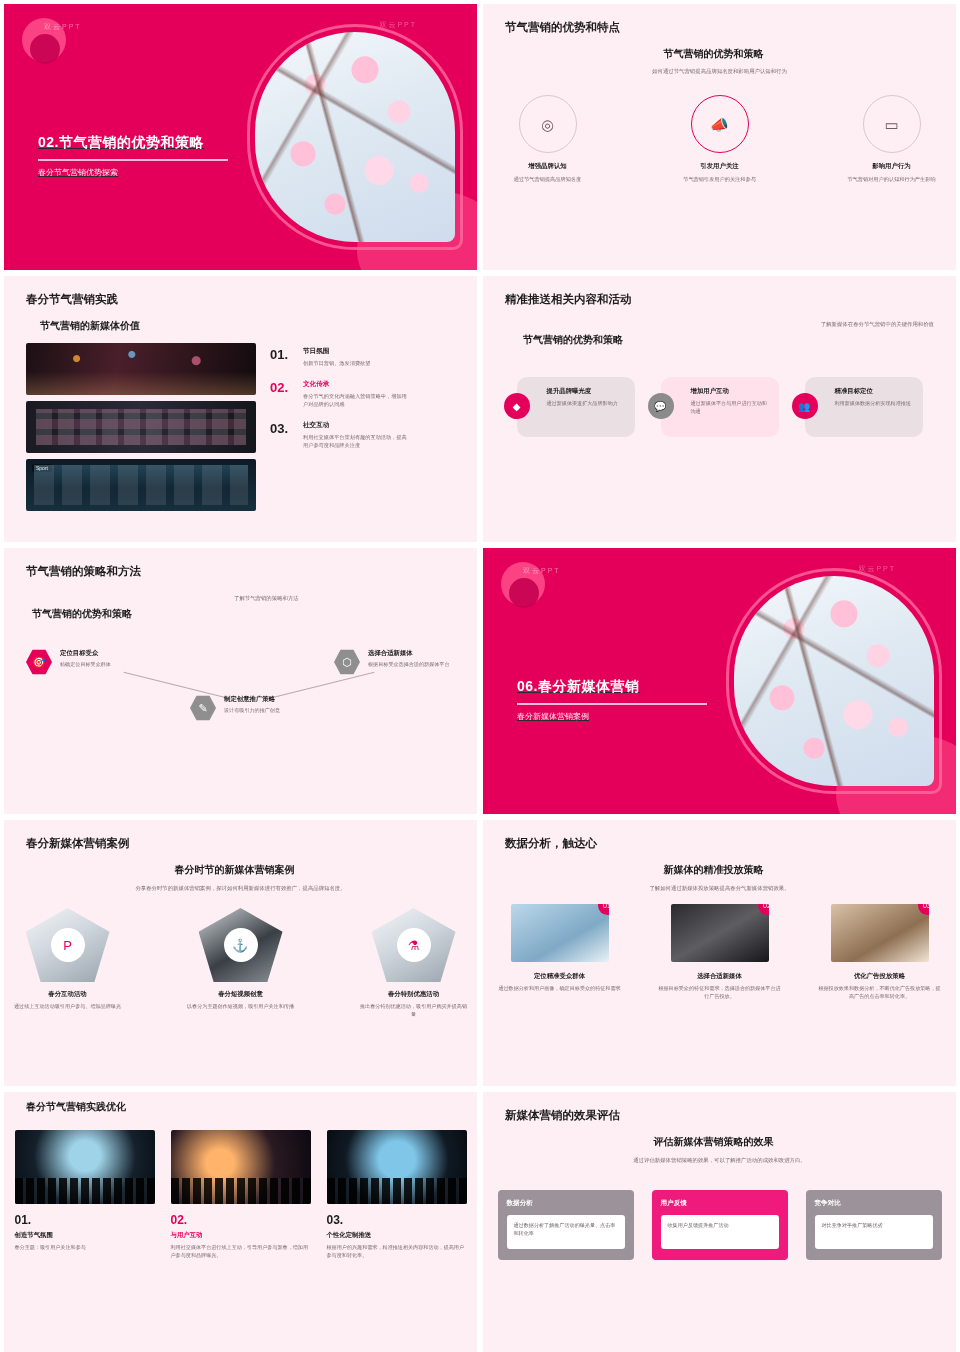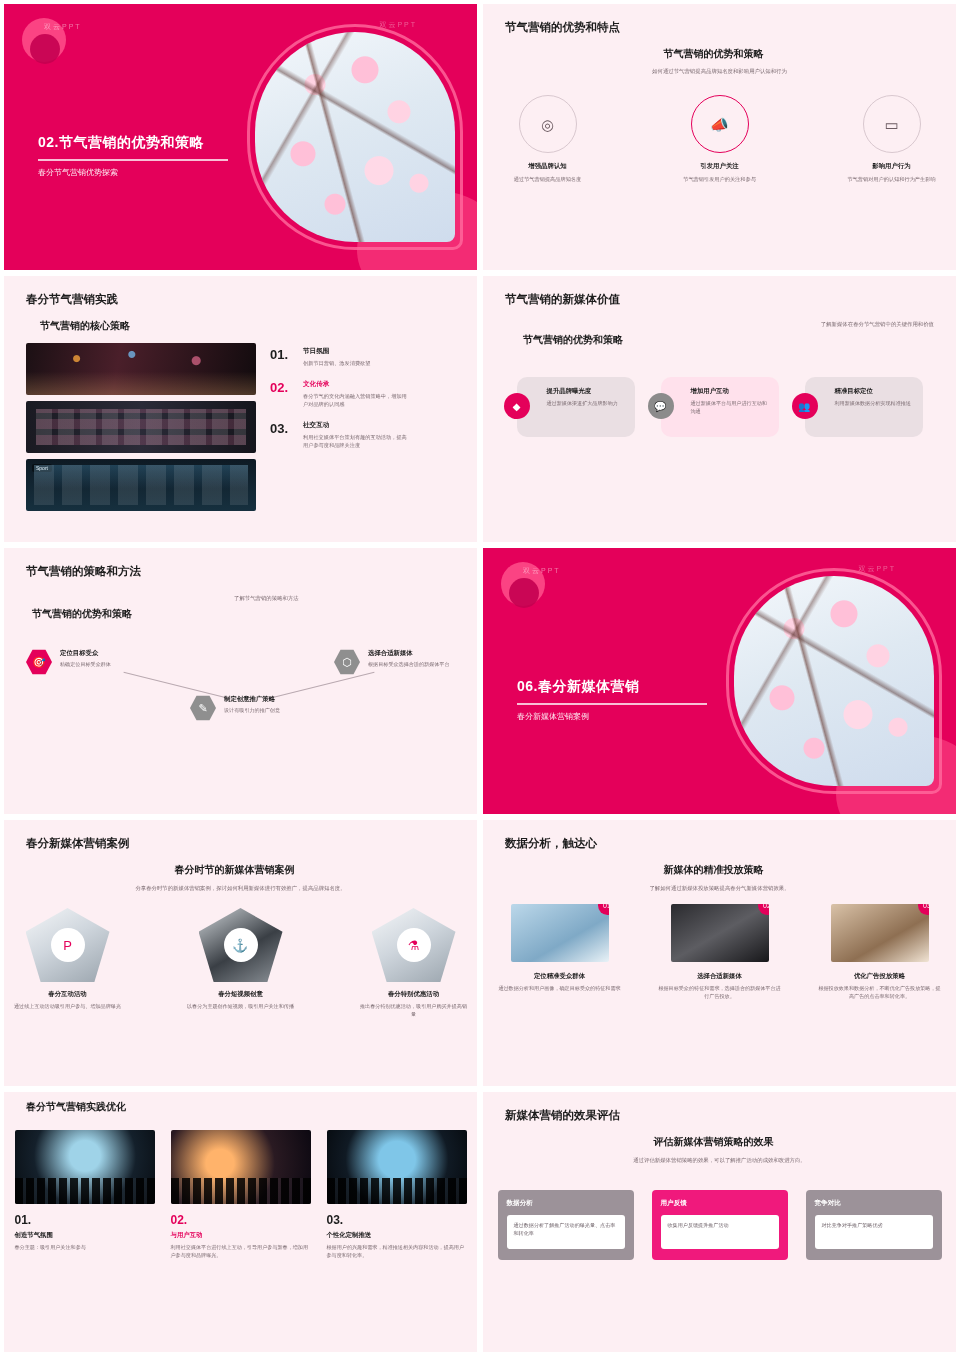--- a/index.html
+++ b/index.html
@@ -64,21 +64,21 @@
   }
   .cover-artframe {
     position: absolute; right: 14px; top: 20px; width: 216px; height: 226px;
     border: 3px solid #ff6a9e; border-radius: 108px 108px 10px 108px;
     opacity: .8;
   }
   .cover-blob {
     position: absolute; right: -30px; bottom: -40px; width: 150px; height: 120px;
     background: #ff4f8b; border-radius: 50% 50% 0 50%; opacity: .55;
   }
-  .cover-text { position: absolute; left: 34px; bottom: 92px; z-index: 5; }
+  .cover-text { position: absolute; left: 34px; bottom: 92px; z-index: 5; text-decoration: underline; }
   .cover-title {
     color: #ffffff; font-size: 14px; font-weight: bold; letter-spacing: .5px;
   }
   .cover-rule { width: 190px; height: 2px; background: rgba(255,255,255,.75); margin: 7px 0 6px; }
   .cover-sub { color: rgba(255,255,255,.92); font-size: 8px; }
 
   
   .s-head {
     font-size: 11.5px; font-weight: bold; color: #1d1d1d;
     padding: 16px 0 0 22px;
@@ -284,21 +284,21 @@
             <span class="glyph">▭</span>
           </div>
         <div class="circ-t">影响用户行为</div>
         <div class="circ-d">节气营销对用户的认知和行为产生影响</div>
       </div>
     </div>
   </div>
 
   <div class="slide light">
     <div class="s-head">春分节气营销实践</div>
-    <div class="s-sub">节气营销的核心策略</div>
+    <div class="s-sub">节气营销的新媒体价值</div>
     <div class="two-col">
       <div class="thumbs">
         <div class="thumb t1"></div>
         <div class="thumb t2"></div>
         <div class="thumb t3">
           <span class="badge">Sport</span>
         </div>
       </div>
       <div class="numlist">
         <div class="numrow">
@@ -320,21 +320,21 @@
           <div class="numbody">
             <div class="num-t">社交互动</div>
             <div class="num-d">利用社交媒体平台策划有趣的互动活动，提高用户参与度和品牌关注度</div>
           </div>
         </div>
       </div>
     </div>
   </div>
 
   <div class="slide light">
-    <div class="s-head">节气营销的新媒体价值</div>
+    <div class="s-head">精准推送相关内容和活动</div>
     <div class="hdr-note s-note">了解新媒体在春分节气营销中的关键作用和价值</div>
     <div class="s-sub" style="padding-left:40px;margin-top:14px;">节气营销的优势和策略</div>
     <div class="cards3">
       <div class="card3 c1">
         <div class="cbadge">◆</div>
         <div class="ct">提升品牌曝光度</div>
         <div class="cd">通过新媒体渠道扩大品牌影响力</div>
       </div>
       <div class="card3 c2">
         <div class="cbadge grey">💬</div>

